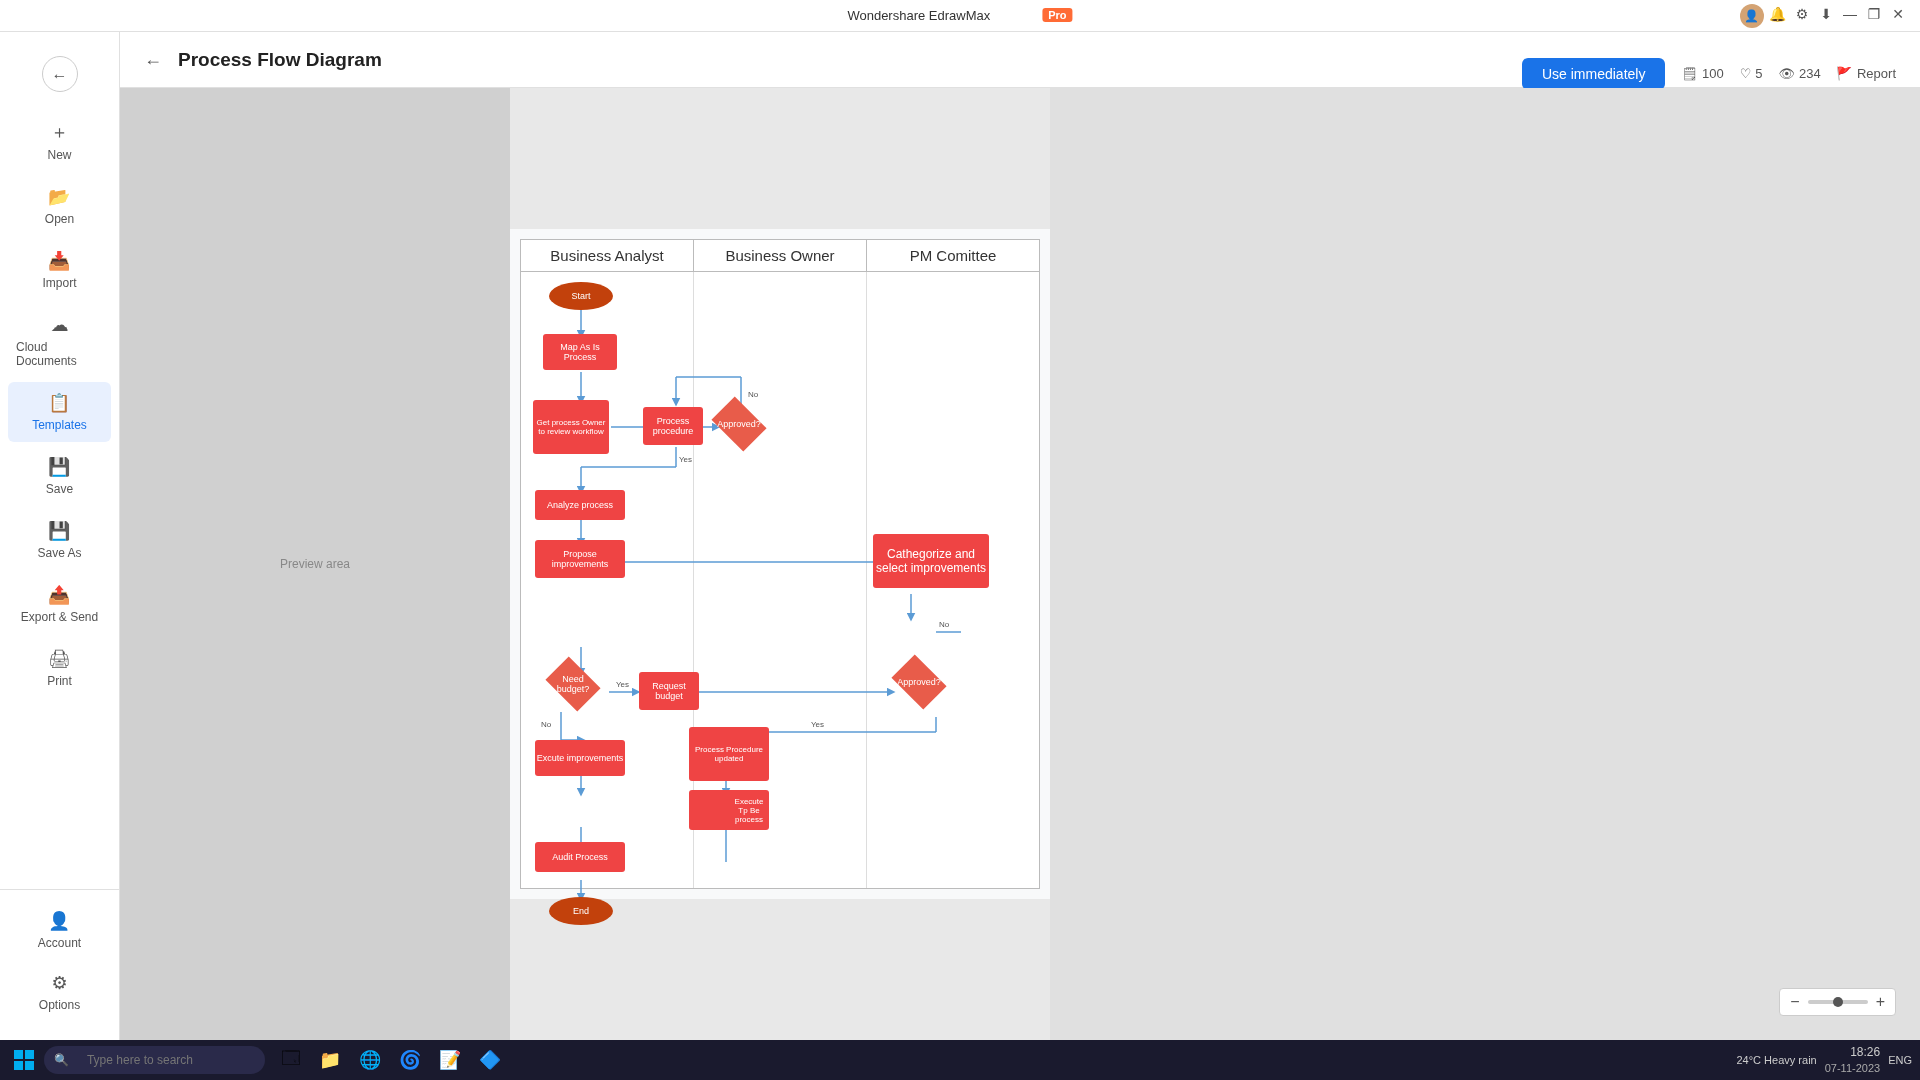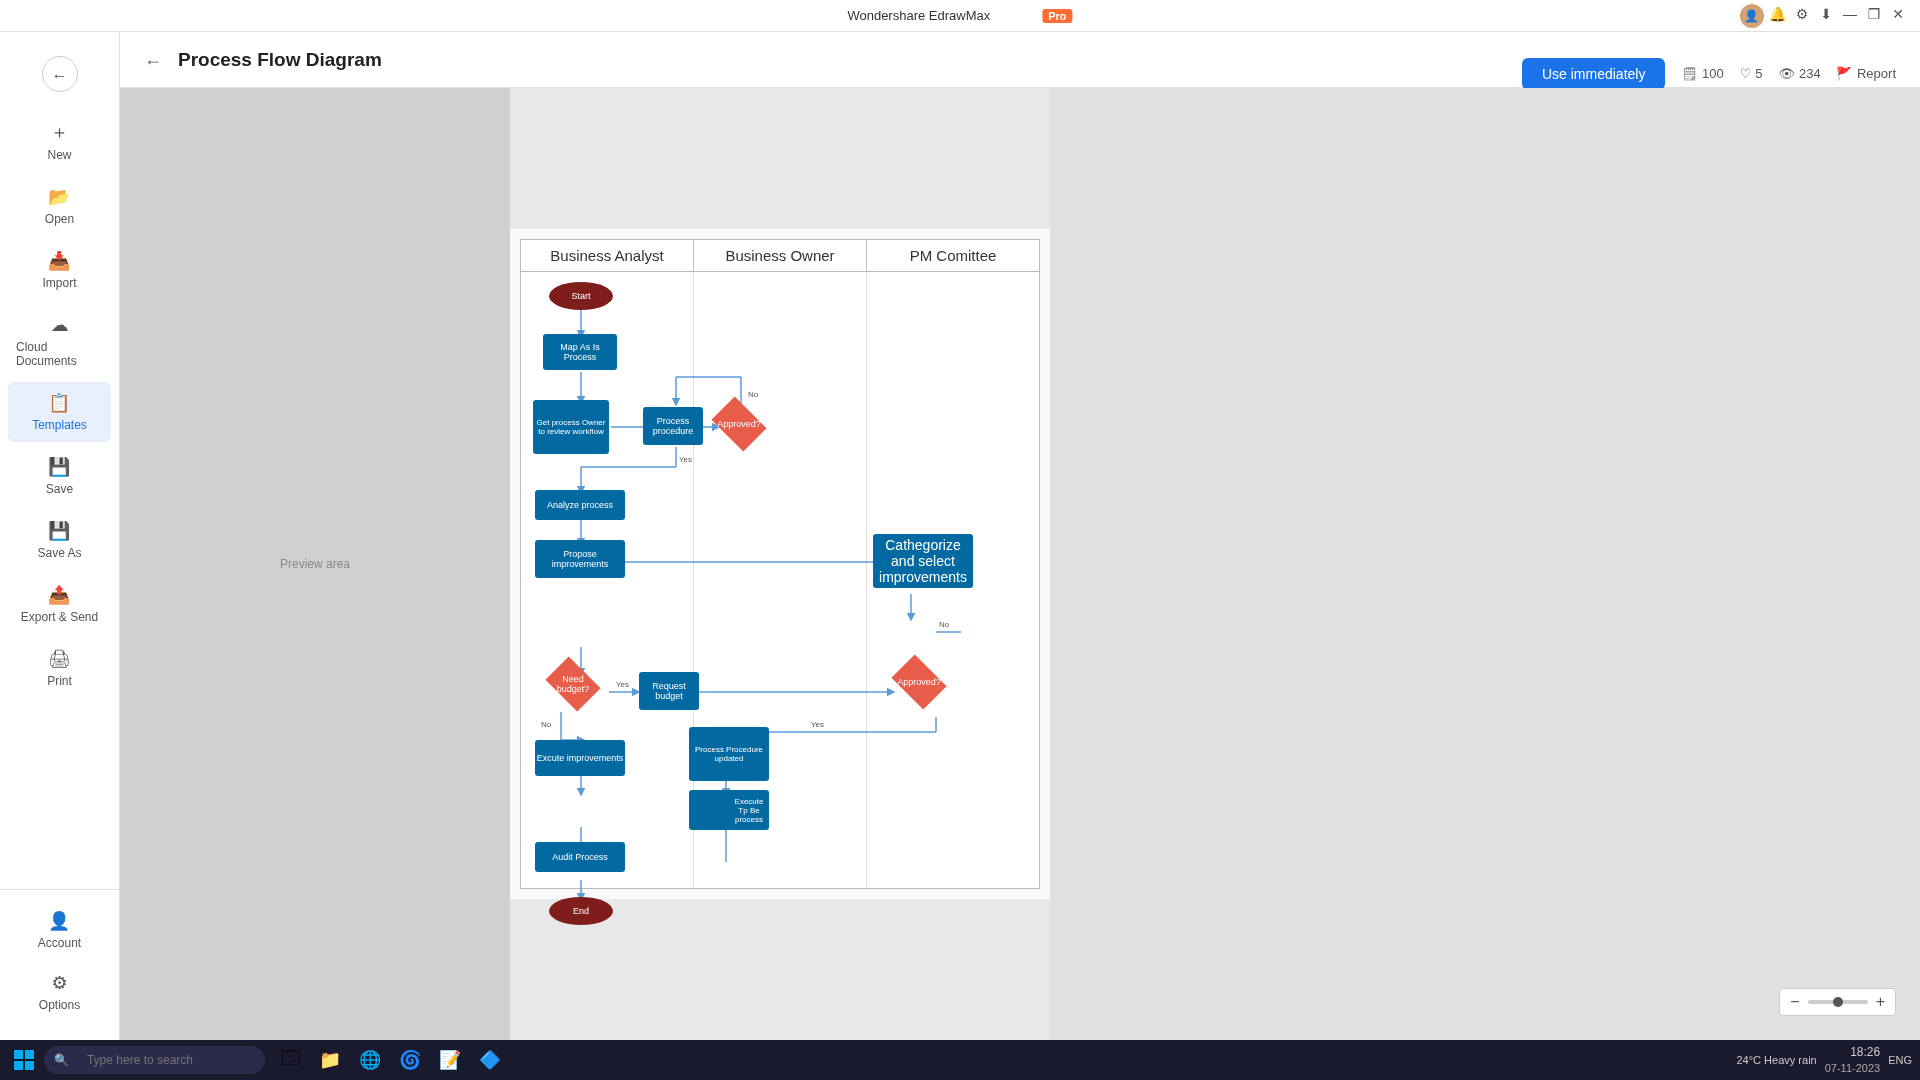--- a/index.html
+++ b/index.html
@@ -189,25 +189,25 @@
       display: flex;
       align-items: center;
       justify-content: center;
       text-align: center;
       font-size: 9px;
       color: #fff;
       font-weight: 500;
       cursor: pointer;
     }
     .rect-blue {
-      background: #0369a1;
+      background: #ef4444;
       border-radius: 3px;
     }
     .oval-red {
-      background: #7f1d1d;
+      background: #c2410c;
       border-radius: 50%;
     }
     .diamond-red {
       background: transparent;
       width: 60px; height: 44px;
     }
     .diamond-inner {
       width: 60px; height: 44px;
       background: #e85c4a;
       transform: rotate(45deg) scale(0.75);
@@ -297,21 +297,21 @@
       top: 0; left: 0;
       width: 100%; height: 100%;
       pointer-events: none;
       overflow: visible;
     }
   </style>
 </head>
 <body>
 
 <div class="title-bar">
-  <div style="display:flex;align-items:flex-end;gap:8px;position:absolute;left:50%;transform:translateX(-50%)">
+  <div style="display:flex;align-items:flex-start;gap:8px;position:absolute;left:50%;transform:translateX(-50%)">
     <span style="font-size:13px;color:#333;">Wondershare EdrawMax</span>
     <span class="pro-badge">Pro</span>
   </div>
   <div style="margin-left:auto;display:flex;gap:4px">
     <div style="width:24px;height:24px;border-radius:50%;background:#d4a373;display:flex;align-items:center;justify-content:center;font-size:12px;cursor:pointer;">👤</div>
     <button class="win-btn">🔔</button>
     <button class="win-btn">⚙</button>
     <button class="win-btn">⬇</button>
     <button class="win-btn">—</button>
     <button class="win-btn">❐</button>
@@ -492,21 +492,21 @@
 
             <div class="flow-item diamond-red" style="left:188px;top:130px;">
               <div class="diamond-inner"></div>
               <span class="diamond-text">Approved?</span>
             </div>
 
             <div class="flow-item rect-blue" style="left:14px;top:218px;width:90px;height:30px;">Analyze process</div>
 
             <div class="flow-item rect-blue" style="left:14px;top:268px;width:90px;height:38px;">Propose improvements</div>
 
-            <div class="flow-item rect-blue" style="left:352px;top:262px;width:100px;height:54px;font-size:14px;">Cathegorize and select improvements</div>
+            <div class="flow-item rect-blue" style="left:352px;top:262px;width:116px;height:54px;font-size:12px;">Cathegorize and select improvements</div>
 
             <div class="flow-item diamond-red" style="left:22px;top:390px;">
               <div class="diamond-inner"></div>
               <span class="diamond-text">Need budget?</span>
             </div>
 
             <div class="flow-item diamond-red" style="left:368px;top:388px;">
               <div class="diamond-inner"></div>
               <span class="diamond-text">Approved?</span>
             </div>

